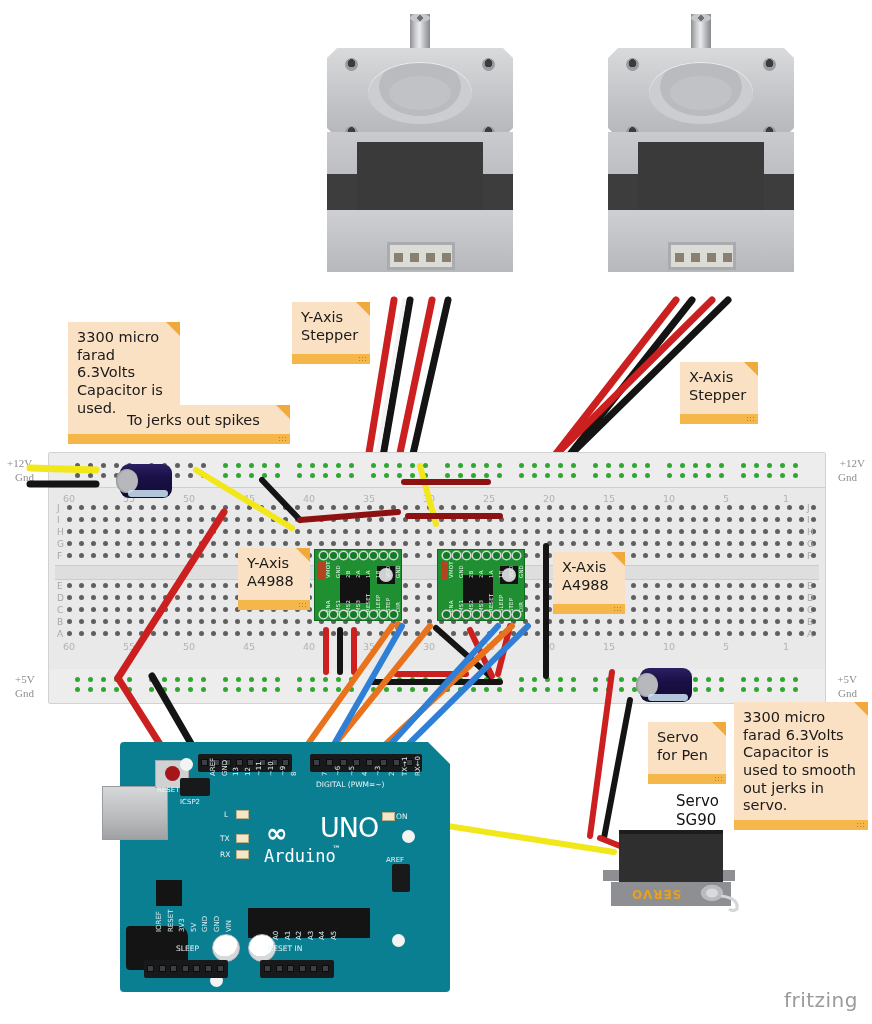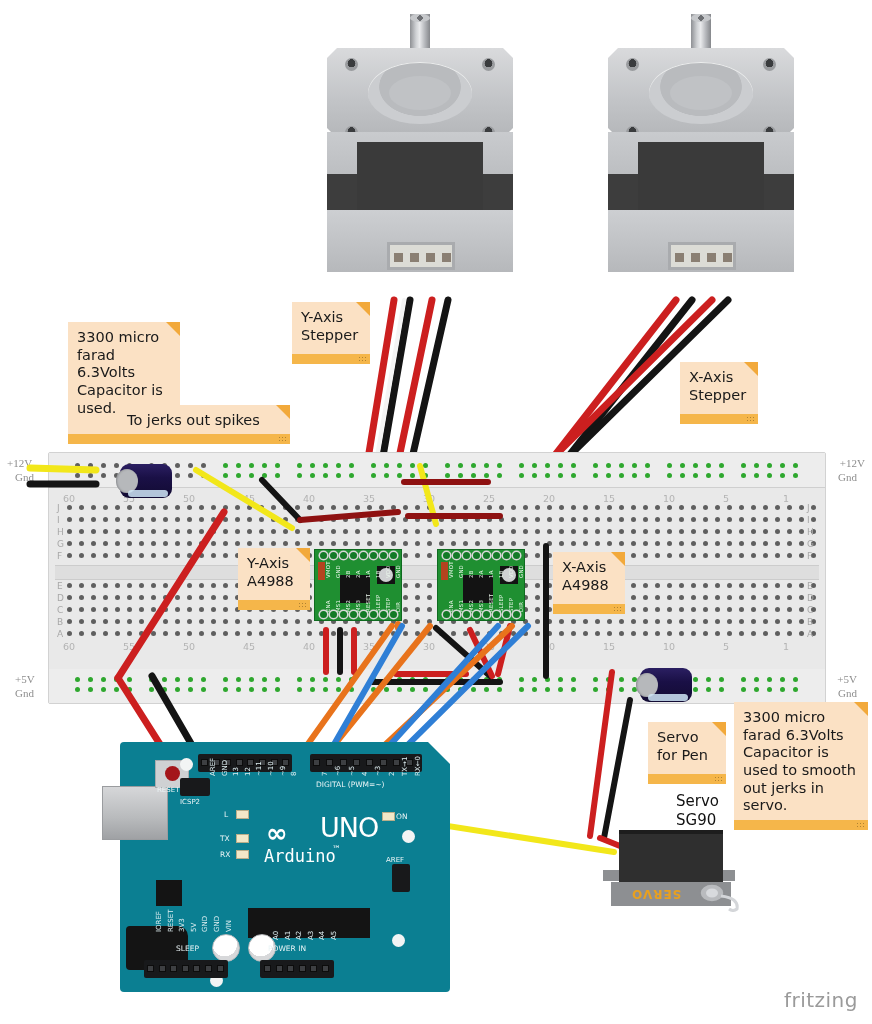--- a/index.html
+++ b/index.html
@@ -1332,21 +1332,21 @@
       </div>
     <div id="ana-labels">
         <div class="u-vtxt" style="left: 152px; top: 198px;">A0</div>
         <div class="u-vtxt" style="left: 163.6px; top: 198px;">A1</div>
         <div class="u-vtxt" style="left: 175.2px; top: 198px;">A2</div>
         <div class="u-vtxt" style="left: 186.8px; top: 198px;">A3</div>
         <div class="u-vtxt" style="left: 198.4px; top: 198px;">A4</div>
         <div class="u-vtxt" style="left: 210px; top: 198px;">A5</div>
       </div>
     <div class="u-txt" style="left:56px;top:202px;">SLEEP</div>
-    <div class="u-txt" style="left:148px;top:202px;">POWER IN</div>
+    <div class="u-txt" style="left:148px;top:202px;">RESET IN</div>
   </div>
 
   <div class="servo">
     <div class="sv-ear" style="left:0;top:40px;"></div>
     <div class="sv-ear" style="left:112px;top:40px;"></div>
     <div class="sv-top"></div>
     <div class="sv-body"></div>
     <div class="sv-base"></div>
     <div class="sv-txt">SERVO</div>
     <svg class="sv-horn" viewBox="0 0 46 30">

